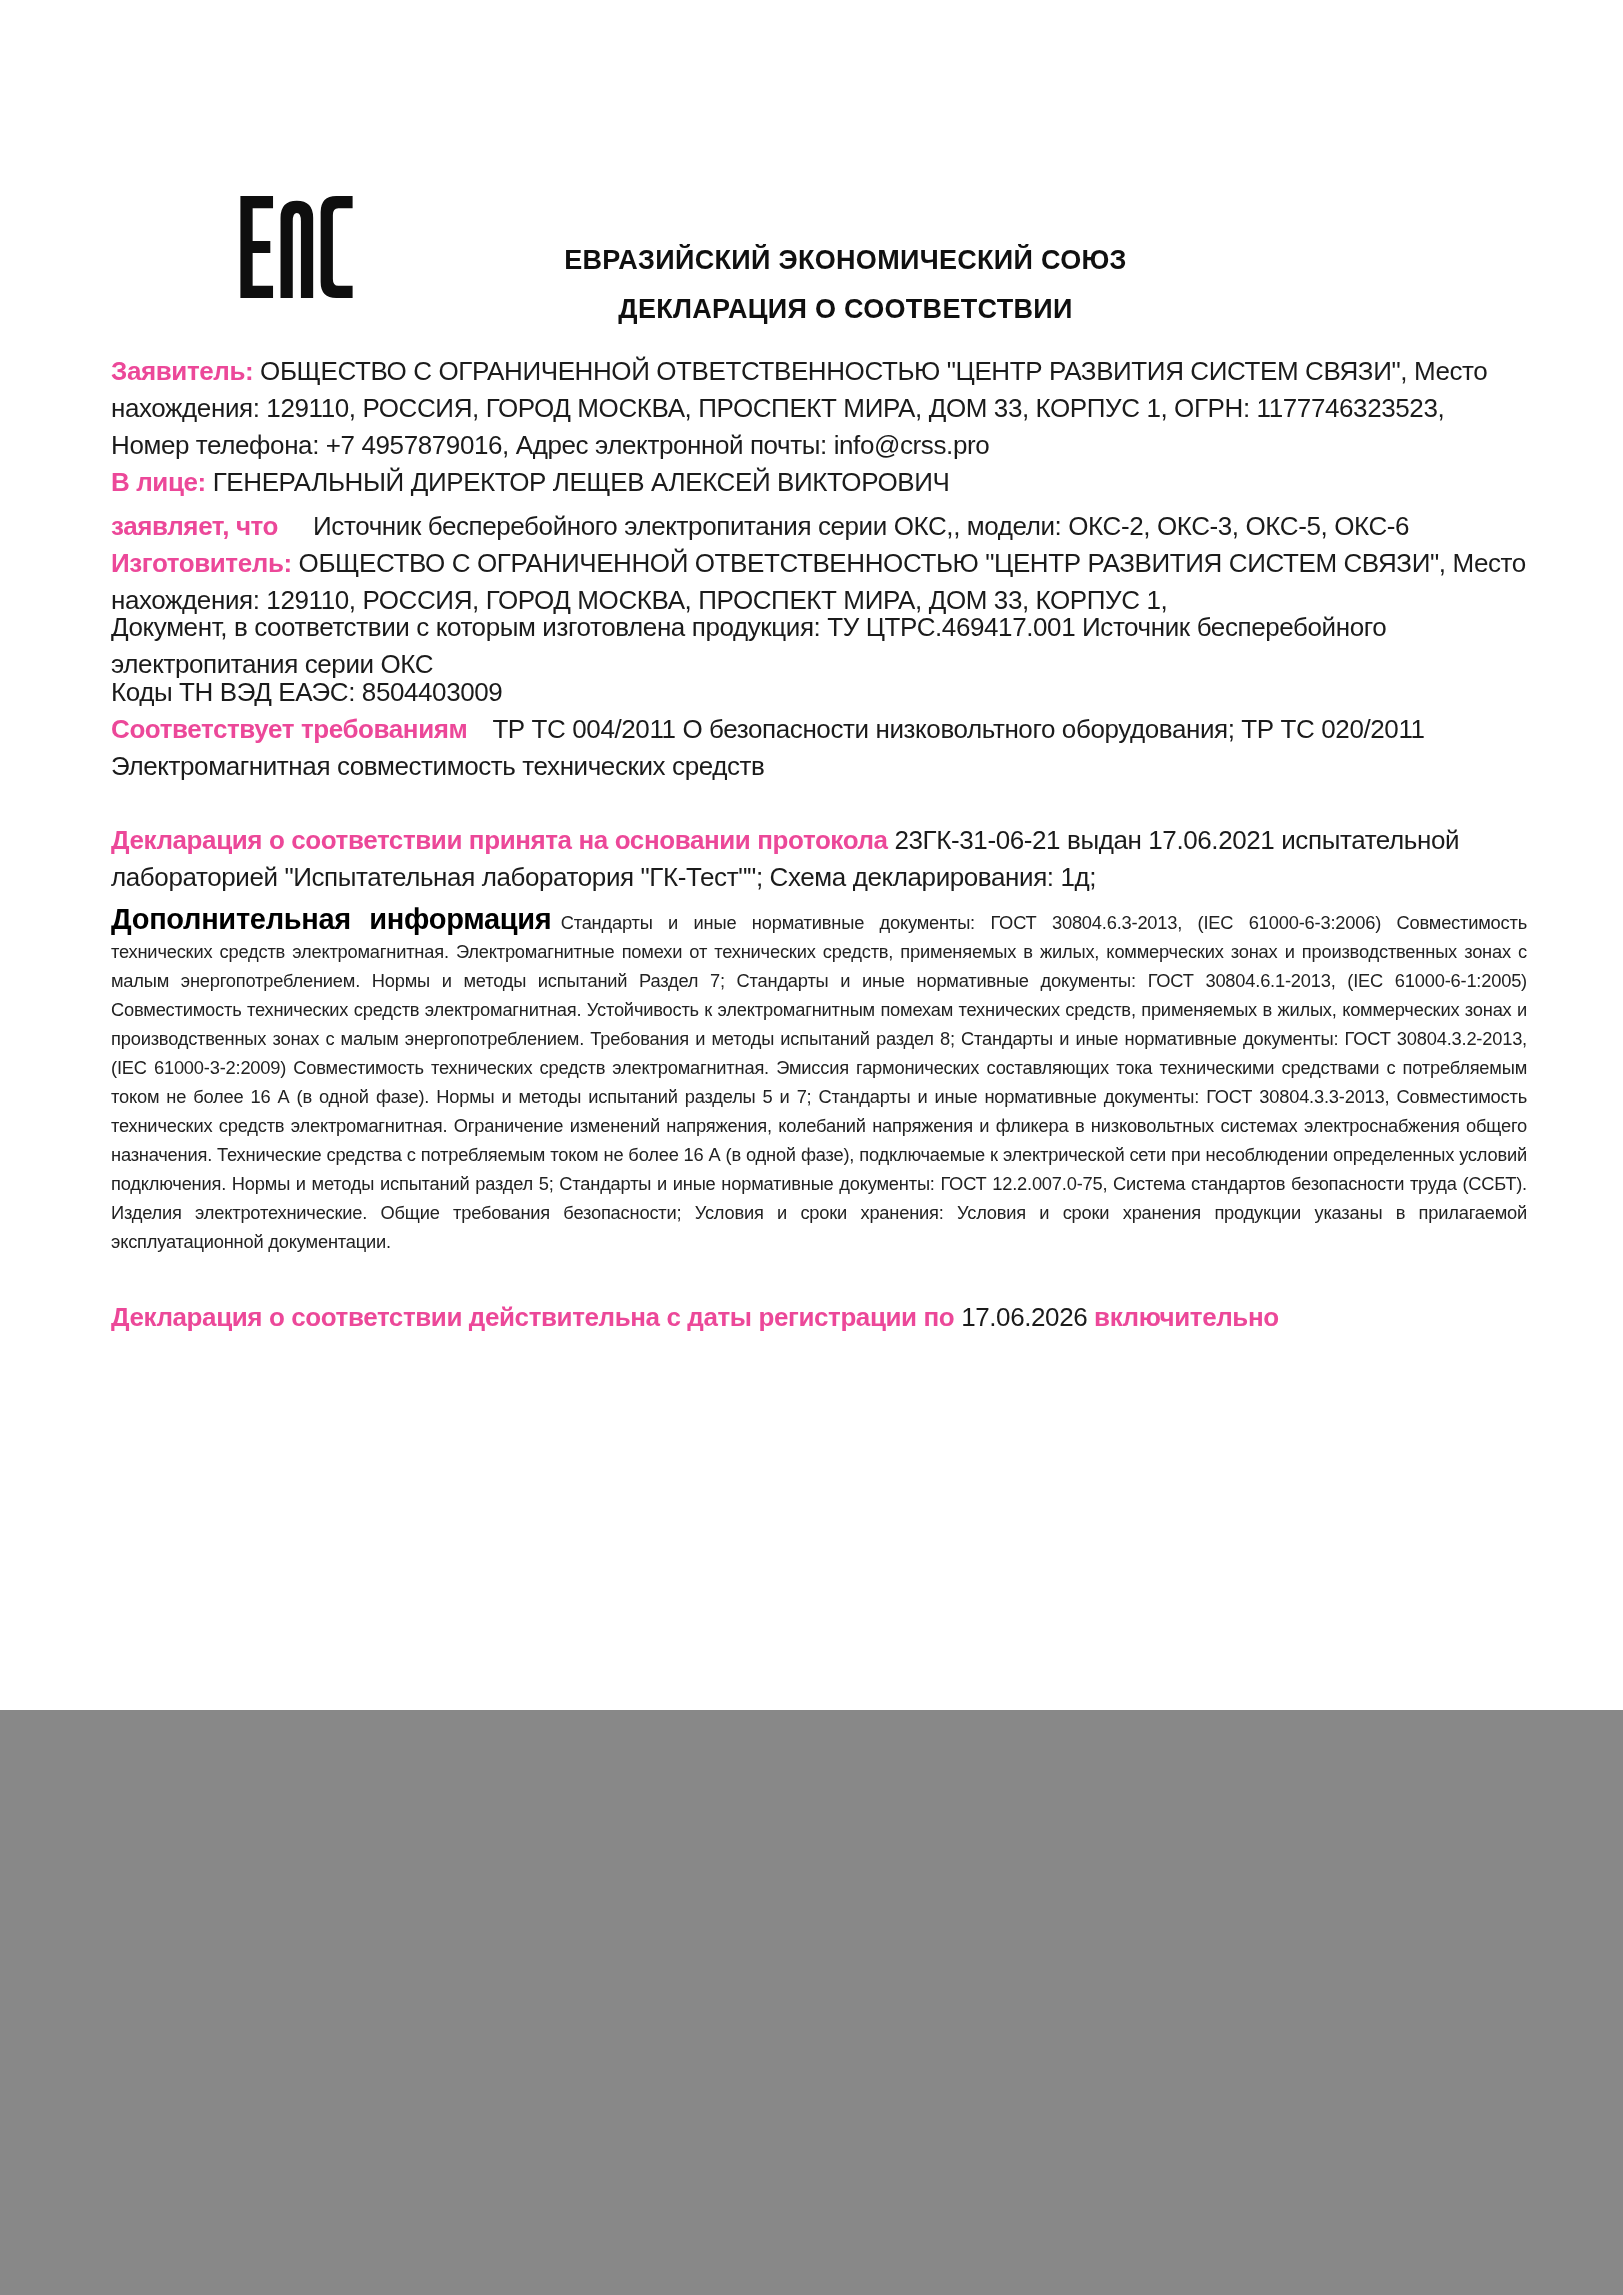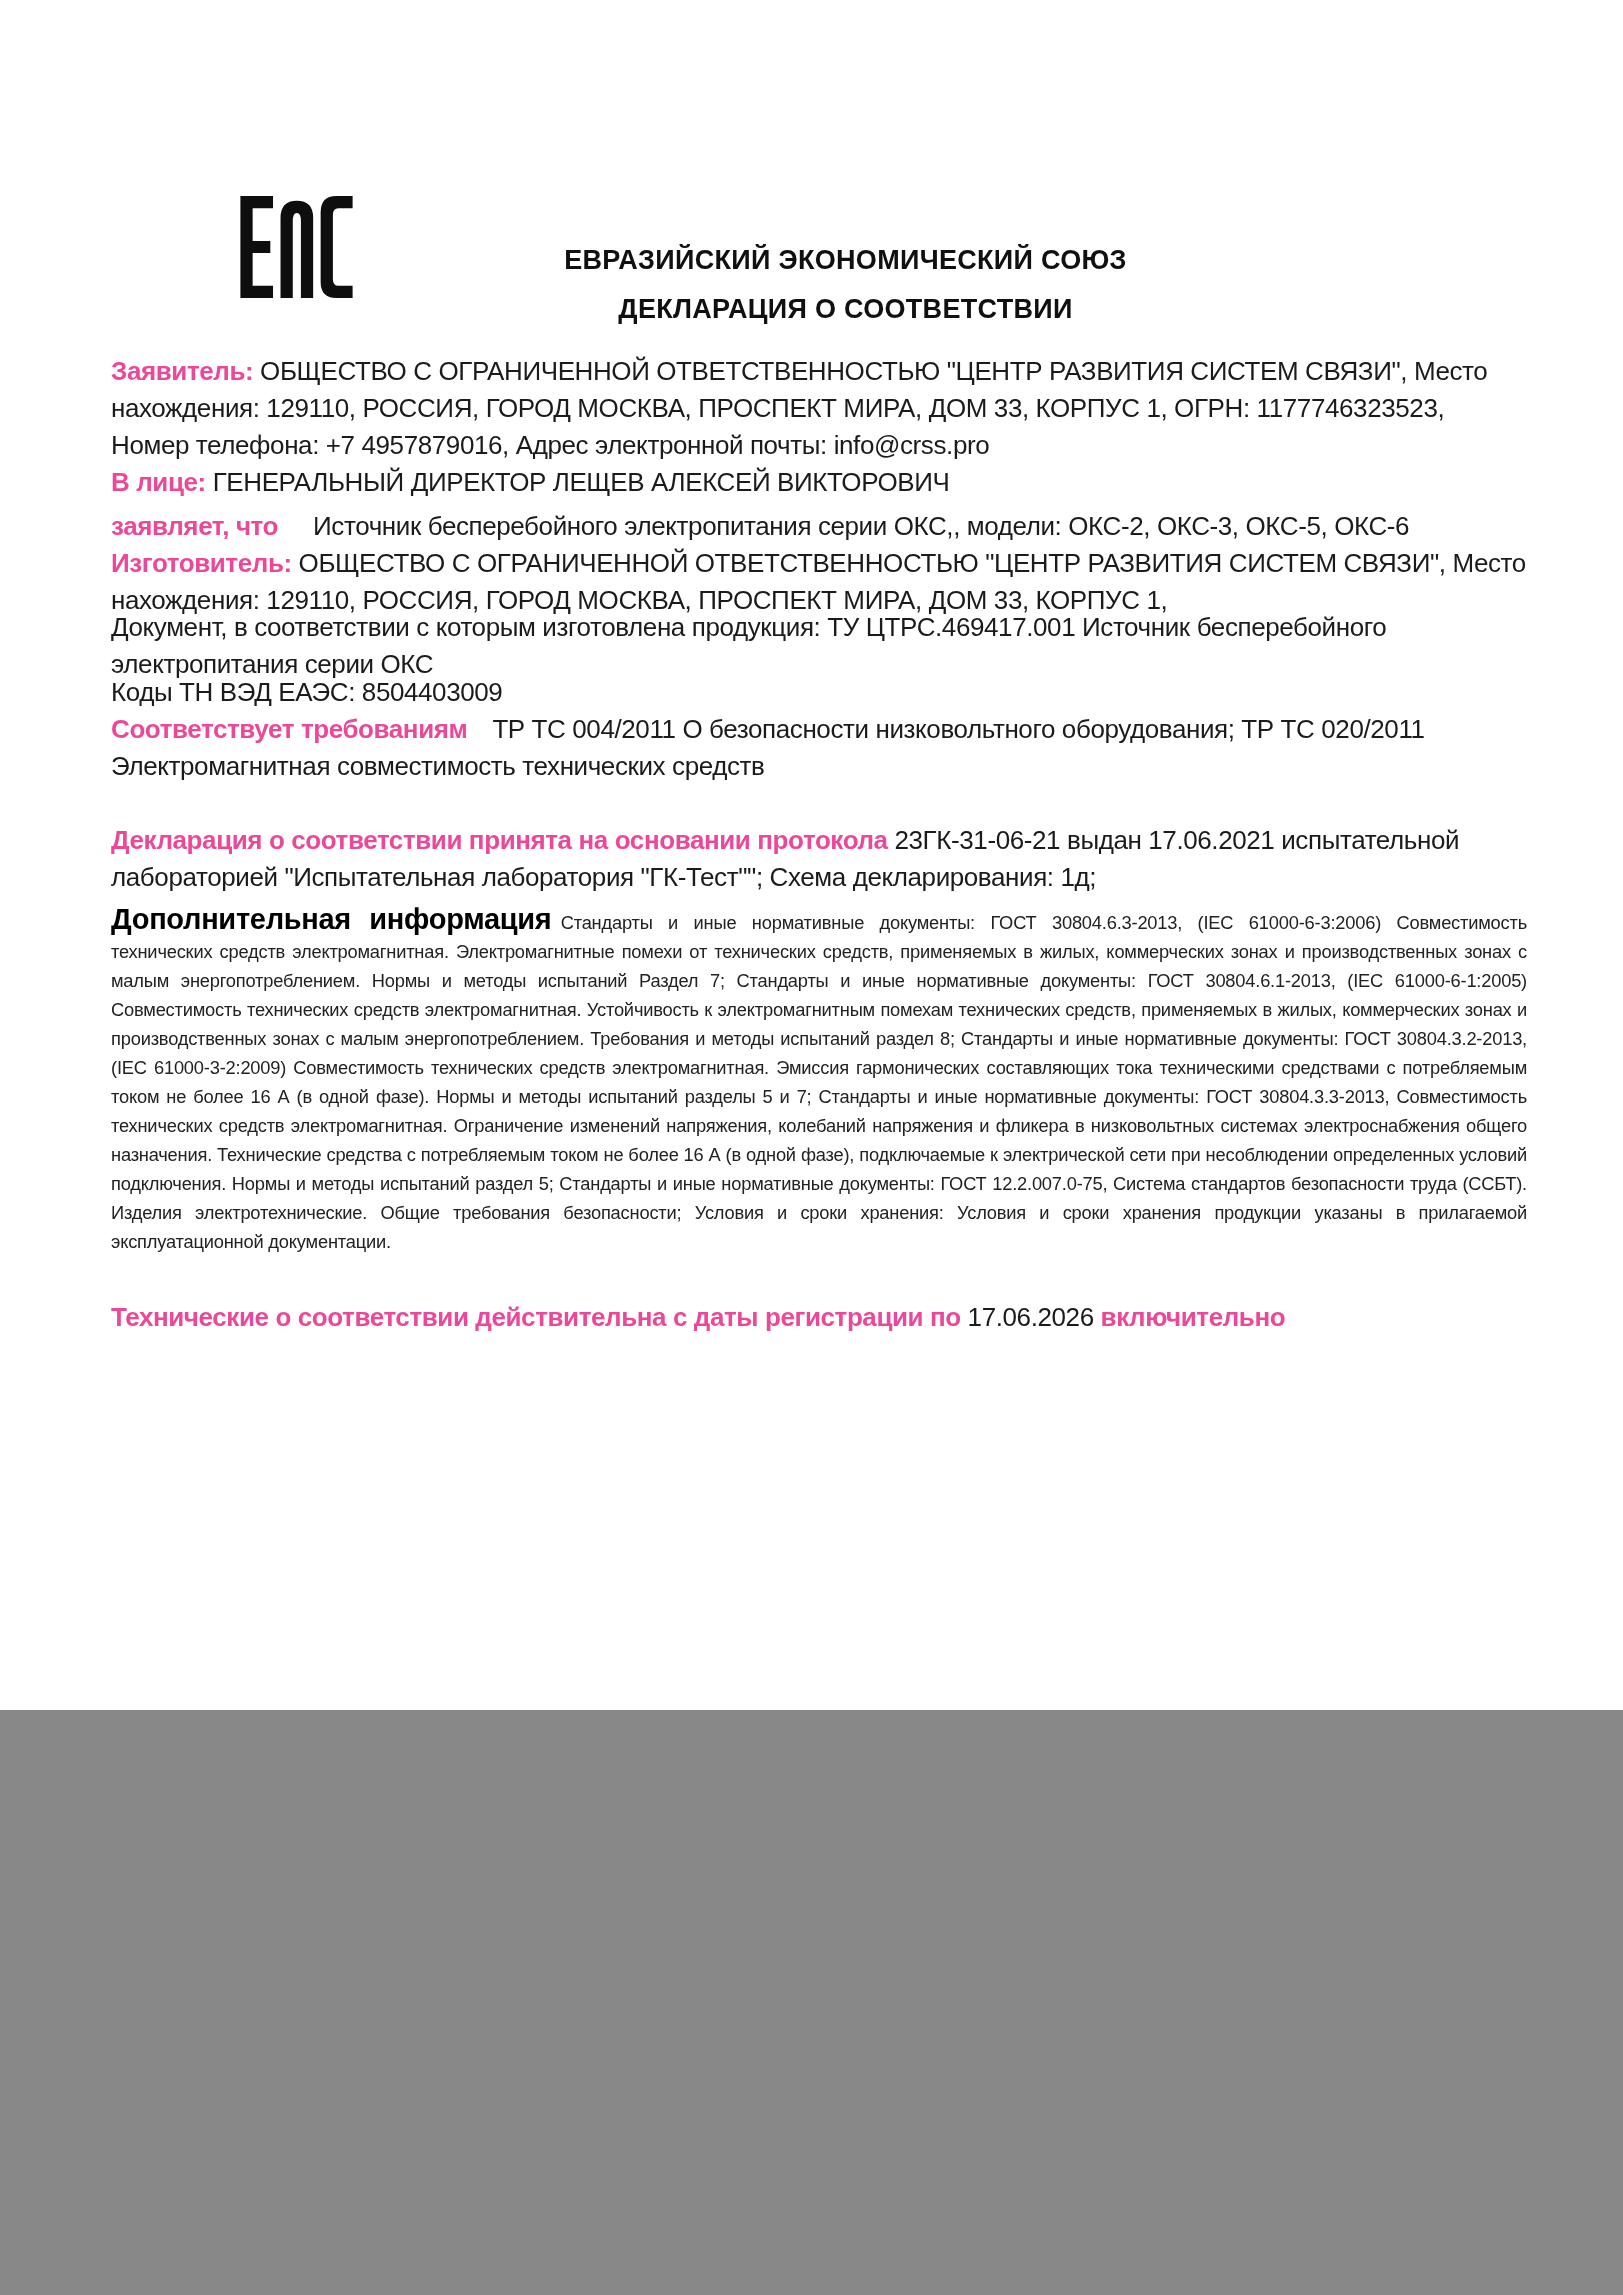--- a/index.html
+++ b/index.html
@@ -75,21 +75,21 @@
   <div class="main">
     <p class="para"><b>Заявитель:</b> <span>ОБЩЕСТВО С ОГРАНИЧЕННОЙ ОТВЕТСТВЕННОСТЬЮ "ЦЕНТР РАЗВИТИЯ СИСТЕМ СВЯЗИ", Место нахождения: 129110, РОССИЯ, ГОРОД МОСКВА, ПРОСПЕКТ МИРА, ДОМ 33, КОРПУС 1, ОГРН: 1177746323523, Номер телефона: +7 4957879016, Адрес электронной почты: info@crss.pro</span></p>
     <p class="para"><b>В лице:</b> <span>ГЕНЕРАЛЬНЫЙ ДИРЕКТОР ЛЕЩЕВ АЛЕКСЕЙ ВИКТОРОВИЧ</span></p>
     <p class="para p-declares"><b>заявляет, что</b><span class="sp1"></span><span>Источник бесперебойного электропитания серии ОКС,, модели: ОКС-2, ОКС-3, ОКС-5, ОКС-6</span></p>
     <p class="para"><b>Изготовитель:</b> <span>ОБЩЕСТВО С ОГРАНИЧЕННОЙ ОТВЕТСТВЕННОСТЬЮ "ЦЕНТР РАЗВИТИЯ СИСТЕМ СВЯЗИ", Место нахождения: 129110, РОССИЯ, ГОРОД МОСКВА, ПРОСПЕКТ МИРА, ДОМ 33, КОРПУС 1,</span></p>
     <p class="para p-document">Документ, в соответствии с которым изготовлена продукция: ТУ ЦТРС.469417.001 Источник бесперебойного электропитания серии ОКС</p>
     <p class="para p-codes">Коды ТН ВЭД ЕАЭС: 8504403009</p>
     <p class="para"><b>Соответствует требованиям</b><span class="sp2"></span><span>ТР ТС 004/2011 О безопасности низковольтного оборудования; ТР ТС 020/2011 Электромагнитная совместимость технических средств</span></p>
     <p class="para p-basis"><b>Декларация о соответствии принята на основании протокола</b> <span>23ГК-31-06-21 выдан 17.06.2021 испытательной лабораторией "Испытательная лаборатория "ГК-Тест""; Схема декларирования: 1д;</span></p>
     <p class="p-addinfo"><b class="addinfo-label">Дополнительная информация</b><span>Стандарты и иные нормативные документы: ГОСТ 30804.6.3-2013, (IEC 61000-6-3:2006) Совместимость технических средств электромагнитная. Электромагнитные помехи от технических средств, применяемых в жилых, коммерческих зонах и производственных зонах с малым энергопотреблением. Нормы и методы испытаний Раздел 7; Стандарты и иные нормативные документы: ГОСТ 30804.6.1-2013, (IEC 61000-6-1:2005) Совместимость технических средств электромагнитная. Устойчивость к электромагнитным помехам технических средств, применяемых в жилых, коммерческих зонах и производственных зонах с малым энергопотреблением. Требования и методы испытаний раздел 8; Стандарты и иные нормативные документы: ГОСТ 30804.3.2-2013, (IEC 61000-3-2:2009) Совместимость технических средств электромагнитная. Эмиссия гармонических составляющих тока техническими средствами с потребляемым током не более 16 А (в одной фазе). Нормы и методы испытаний разделы 5 и 7; Стандарты и иные нормативные документы: ГОСТ 30804.3.3-2013, Совместимость технических средств электромагнитная. Ограничение изменений напряжения, колебаний напряжения и фликера в низковольтных системах электроснабжения общего назначения. Технические средства с потребляемым током не более 16 А (в одной фазе), подключаемые к электрической сети при несоблюдении определенных условий подключения. Нормы и методы испытаний раздел 5; Стандарты и иные нормативные документы: ГОСТ 12.2.007.0-75, Система стандартов безопасности труда (ССБТ). Изделия электротехнические. Общие требования безопасности; Условия и сроки хранения: Условия и сроки хранения продукции указаны в прилагаемой эксплуатационной документации.</span></p>
-    <p class="para p-validity"><b>Технические о соответствии действительна с даты регистрации по</b> <span>17.06.2026</span> <b>включительно</b></p>
+    <p class="para p-validity"><b>Декларация о соответствии действительна с даты регистрации по</b> <span>17.06.2026</span> <b>включительно</b></p>
   </div>
 
   <div class="sig-line"></div>
 
   <svg class="stamp" viewBox="0 0 620 680">
     <g transform="scale(1,1.13)">
       <circle cx="310" cy="301" r="296" fill="#dcebf9" fill-opacity="0.45" stroke="#2e7cd2" stroke-width="9"></circle>
       <circle cx="310" cy="301" r="284" fill="none" stroke="#2e7cd2" stroke-width="3"></circle>
       <circle cx="310" cy="301" r="210" fill="#b7d3f0" fill-opacity="0.75" stroke="#2e7cd2" stroke-width="8"></circle>
       <path id="ringTop" d="M 60 405 A 252 252 0 1 1 560 405" fill="none"></path>

